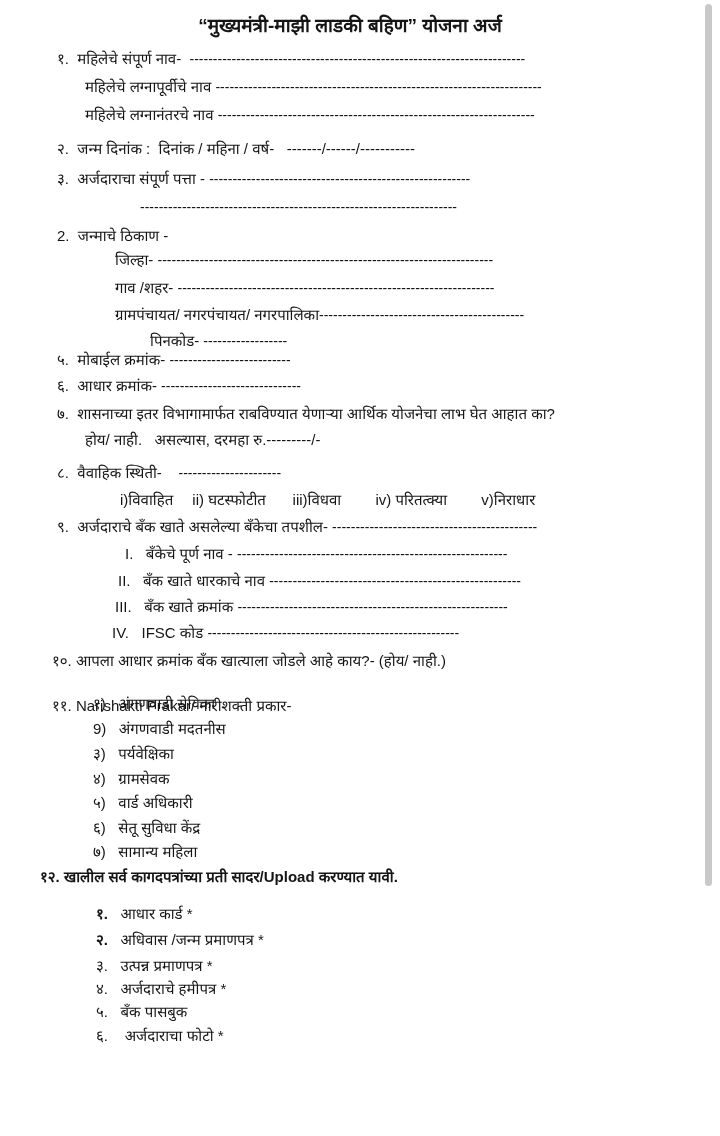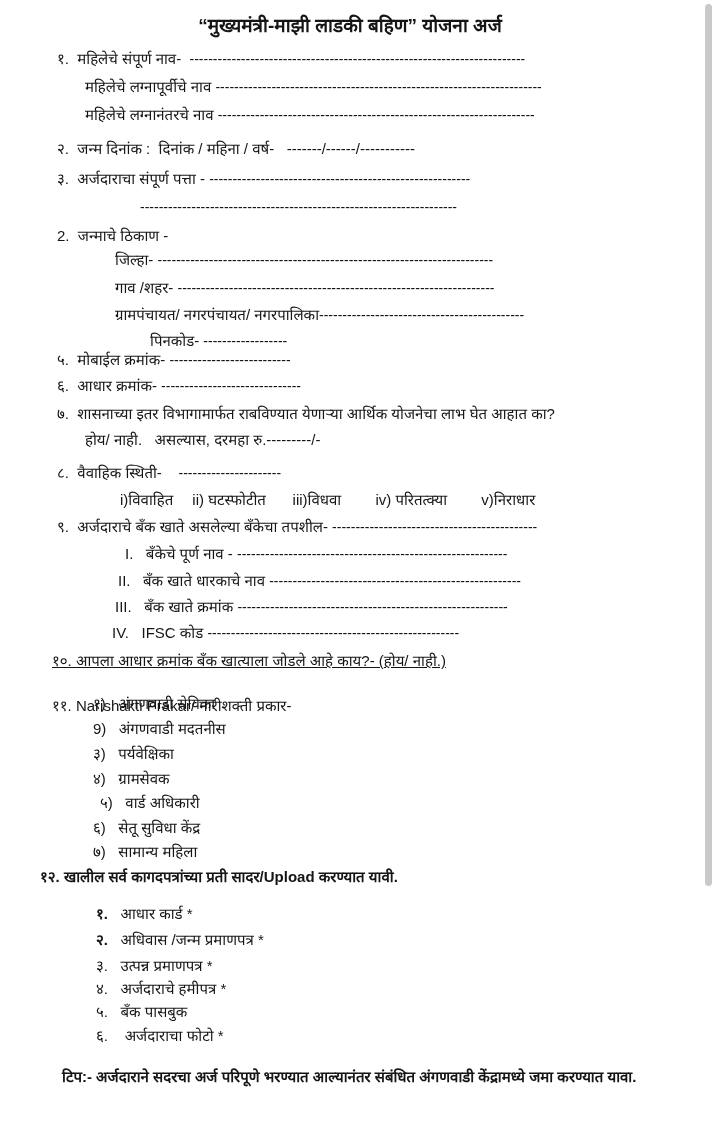--- a/index.html
+++ b/index.html
@@ -57,32 +57,31 @@
       <div class="line" style="left: 57px; top: 377px;"><span>६.  आधार क्रमांक- </span><span class="dash">------------------------------</span></div>
       <div class="line" style="left: 57px; top: 405px;"><span>७.  शासनाच्या इतर विभागामार्फत राबविण्यात येणाऱ्या आर्थिक योजनेचा लाभ घेत आहात का?</span></div>
       <div class="line" style="left: 85px; top: 431px;"><span>होय/ नाही.   असल्यास, दरमहा रु.---------/-</span></div>
       <div class="line" style="left: 57px; top: 464px;"><span>८.  वैवाहिक स्थिती-    </span><span class="dash">----------------------</span></div>
       <div class="line" style="left: 120px; top: 491px; text-align: center;"><span>i)विवाहित  ii) घटस्फोटीत   iii)विधवा   iv) परितत्क्या   v)निराधार</span></div>
       <div class="line" style="left: 57px; top: 518px;"><span>९.  अर्जदाराचे बँक खाते असलेल्या बँकेचा तपशील- </span><span class="dash">--------------------------------------------</span></div>
       <div class="line" style="left: 125px; top: 545px;"><span>I.   बँकेचे पूर्ण नाव - </span><span class="dash">----------------------------------------------------------</span></div>
       <div class="line" style="left: 118px; top: 572px;"><span>II.   बँक खाते धारकाचे नाव </span><span class="dash">------------------------------------------------------</span></div>
       <div class="line" style="left: 115px; top: 598px;"><span>III.   बँक खाते क्रमांक </span><span class="dash">----------------------------------------------------------</span></div>
       <div class="line" style="left: 112px; top: 624px;"><span>IV.   IFSC कोड </span><span class="dash">------------------------------------------------------</span></div>
-      <div class="line" style="left: 52px; top: 652px; text-decoration: underline;"><span>१०. आपला आधार क्रमांक बँक खात्याला जोडले आहे काय?- (होय/ नाही.)</span></div>
+      <div class="line" style="left: 52px; top: 652px;"><span>१०. आपला आधार क्रमांक बँक खात्याला जोडले आहे काय?- (होय/ नाही.)</span></div>
       <div class="line" style="left: 52px; top: 675px; margin-top: 22px;"><span>११. Narishakti Prakar/ नारीशक्ती प्रकार-</span></div>
       <div class="line" style="left: 93px; top: 695px; text-align: right;"><span>१)   अंगणवाडी सेविका</span></div>
       <div class="line" style="left: 93px; top: 720px;"><span>9)   अंगणवाडी मदतनीस</span></div>
       <div class="line" style="left: 93px; top: 745px;"><span>३)   पर्यवेक्षिका</span></div>
       <div class="line" style="left: 93px; top: 770px;"><span>४)   ग्रामसेवक</span></div>
-      <div class="line" style="left: 100px; top: 794px;"><span>५)   वार्ड अधिकारी</span></div>
+      <div class="line" style="left: 93px; top: 794px;"><span>५)   वार्ड अधिकारी</span></div>
       <div class="line" style="left: 93px; top: 819px;"><span>६)   सेतू सुविधा केंद्र</span></div>
       <div class="line" style="left: 93px; top: 843px;"><span>७)   सामान्य महिला</span></div>
       <div class="line bold" style="left: 40px; top: 868px;"><span>१२. खालील सर्व कागदपत्रांच्या प्रती सादर/Upload करण्यात यावी.</span></div>
       <div class="line" style="left: 96px; top: 905px;"><b>१.</b><span>   आधार कार्ड *</span></div>
       <div class="line" style="left: 96px; top: 931px;"><b>२.</b><span>   अधिवास /जन्म प्रमाणपत्र *</span></div>
       <div class="line" style="left: 96px; top: 957px;"><span>३.   उत्पन्न प्रमाणपत्र *</span></div>
       <div class="line" style="left: 96px; top: 980px;"><span>४.   अर्जदाराचे हमीपत्र *</span></div>
       <div class="line" style="left: 96px; top: 1003px;"><span>५.   बँक पासबुक</span></div>
       <div class="line" style="left: 96px; top: 1027px;"><span>६.    अर्जदाराचा फोटो *</span></div>
     </div>
-  <div class="footer-note">टिप:- अर्जदाराने सदरचा अर्ज परिपूणे भरण्यात आल्यानंतर संबंधित अंगणवाडी केंद्रामध्ये जमा करण्यात यावा.</div>
   <div class="scrollbar" style="background: rgb(201, 201, 201);"></div>
 </div>
 
 </body></html>

